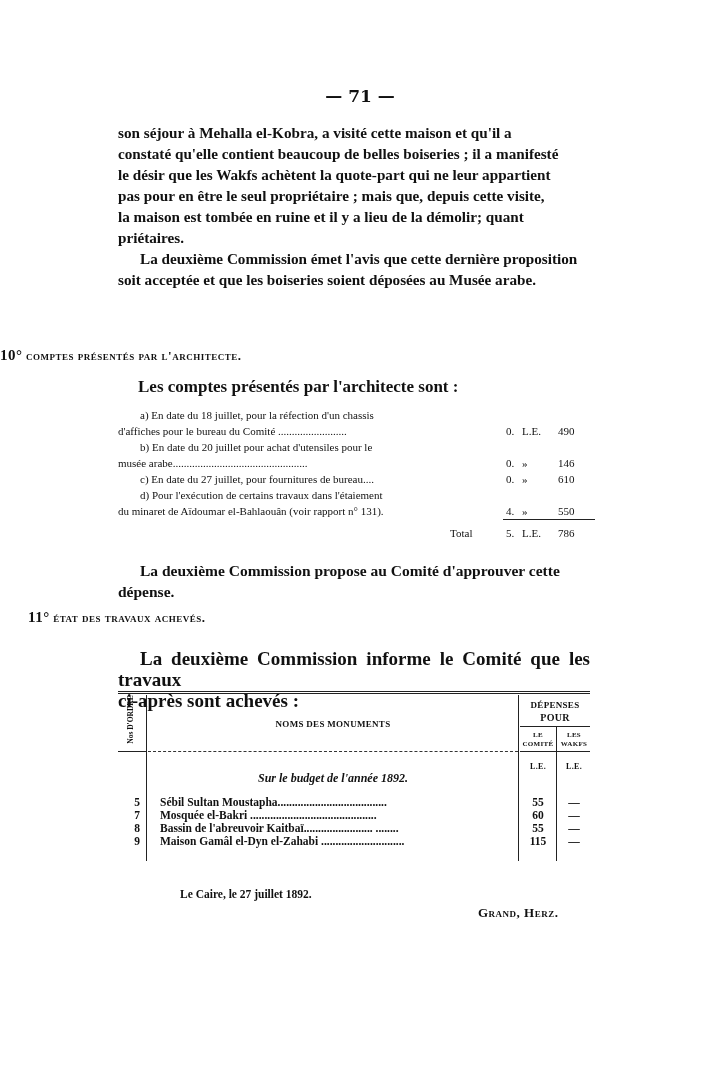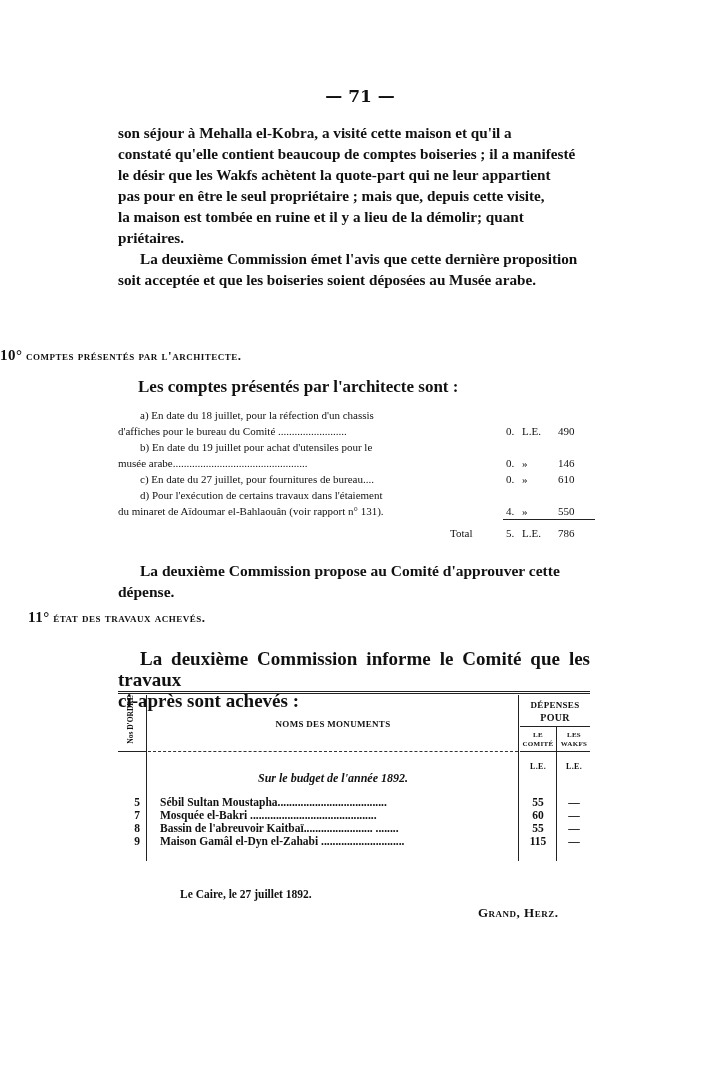--- a/index.html
+++ b/index.html
@@ -47,21 +47,21 @@
   </style>
 </head>
 <body>
 
 <div class="page">
 
   <div class="abs pagenum">— 71 —</div>
 
   <div class="abs body-text" style="top:122px;">
     <p>son séjour à Mehalla el-Kobra, a visité cette maison et qu'il a</p>
-    <p>constaté qu'elle contient beaucoup de comptes boiseries ; il a manifesté</p>
+    <p>constaté qu'elle contient beaucoup de belles boiseries ; il a manifesté</p>
     <p>le désir que les Wakfs achètent la quote-part qui ne leur appartient</p>
     <p>pas pour en être le seul propriétaire ; mais que, depuis cette visite,</p>
     <p>la maison est tombée en ruine et il y a lieu de la démolir; quant</p>
     <p style="text-align:left">priétaires.</p>
     <p class="indent">La deuxième Commission émet l'avis que cette dernière proposition</p>
     <p>soit acceptée et que les boiseries soient déposées au Musée arabe.</p>
   </div>
 
   <div class="abs section-head" style="top:347px;">
     <span class="num">10°</span>
@@ -76,21 +76,21 @@
     </div>
     <div class="acct-row">
       <span class="desc">d'affiches pour le bureau du Comité .........................</span>
       <span class="amt">
           <span class="a1">0.</span>
           <span class="a2">L.E.</span>
           <span class="a3">490</span>
         </span>
     </div>
     <div class="acct-row">
-      <span class="desc ind">b) En date du 19 juillet pour achat d'utensiles pour le</span>
+      <span class="desc ind">b) En date du 20 juillet pour achat d'utensiles pour le</span>
     </div>
     <div class="acct-row">
       <span class="desc">musée arabe.................................................</span>
       <span class="amt">
           <span class="a1">0.</span>
           <span class="a2">»</span>
           <span class="a3">146</span>
         </span>
     </div>
     <div class="acct-row">

